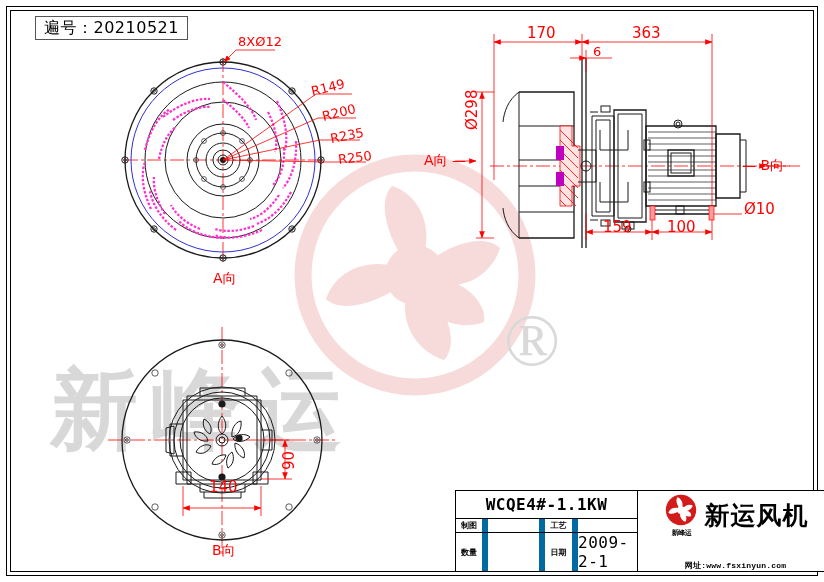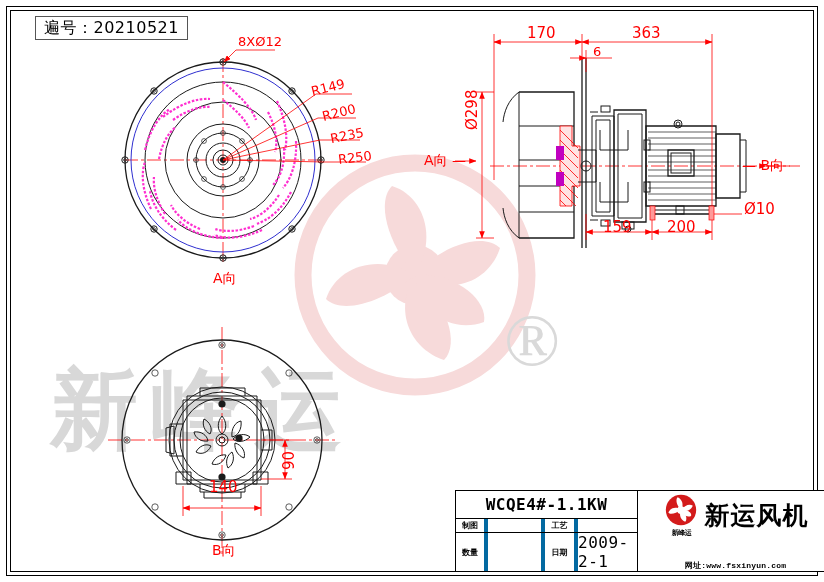--- a/index.html
+++ b/index.html
@@ -45,21 +45,21 @@
               display:flex;z-index:50;}
   .tb-left{width:182px;display:flex;flex-direction:column;
            border-right:1px solid #000;box-sizing:border-box;}
   .tb-model{height:28px;display:flex;align-items:center;justify-content:center;
             border-bottom:1px solid #000;box-sizing:border-box;
             font-family:"DejaVu Sans Mono","Liberation Mono",monospace;
             font-size:16px;font-weight:700;letter-spacing:.5px;color:#000;}
   .tb-rows{flex:1;display:flex;flex-direction:column;}
   .tb-row{flex:1;display:flex;border-bottom:1px solid #000;box-sizing:border-box;}
   .tb-row:last-child{border-bottom:none;}
-  .tb-c{border-right:4px solid #0369a1;box-sizing:border-box;display:flex;
+  .tb-c{border-right:6px solid #0369a1;box-sizing:border-box;display:flex;
         align-items:center;justify-content:center;font-size:8px;color:#000;
         font-family:"DejaVu Sans","Liberation Sans",sans-serif;overflow:hidden;}
   .tb-c:last-child{border-right:none;}
   .c-lab{width:32px;font-weight:700;}
   .c-val{width:57px;}
   .c-lab2{width:33px;font-weight:700;}
   .c-val2{flex:1;}
   .c-date-val{flex:1;font-family:"DejaVu Sans Mono","Liberation Mono",monospace;
               font-size:16px;letter-spacing:.5px;}
 
@@ -393,21 +393,21 @@
   <div class="lbl dim" style="left:322px;top:105px;transform:rotate(-14deg);">R200</div>
   <div class="lbl dim" style="left:330px;top:128px;transform:rotate(-11deg);">R235</div>
   <div class="lbl dim" style="left:338px;top:150px;transform:rotate(-7deg);">R250</div>
   <div class="lbl cn" style="left:213px;top:270px;">A向</div>
 
   <div class="lbl dimbig" style="left:527px;top:24px;">170</div>
   <div class="lbl dimbig" style="left:632px;top:24px;">363</div>
   <div class="lbl dim" style="left:593px;top:44px;">6</div>
   <div class="lbl dimbig" style="left:463px;top:130px;transform:rotate(-90deg);transform-origin:left top;">Ø298</div>
   <div class="lbl dimbig" style="left:603px;top:218px;">159</div>
-  <div class="lbl dimbig" style="left:667px;top:218px;">200</div>
+  <div class="lbl dimbig" style="left:667px;top:218px;">100</div>
   <div class="lbl dimbig" style="left:744px;top:200px;">Ø10</div>
   <div class="lbl cn" style="left:424px;top:152px;">A向 —</div>
   <div class="lbl cn" style="left:742px;top:157px;">— B向</div>
 
   <div class="lbl dimbig" style="left:209px;top:478px;">140</div>
   <div class="lbl dimbig" style="left:280px;top:470px;transform:rotate(-90deg);transform-origin:left top;">90</div>
   <div class="lbl cn" style="left:212px;top:542px;">B向</div>
 
   <div class="titleblock">
 

